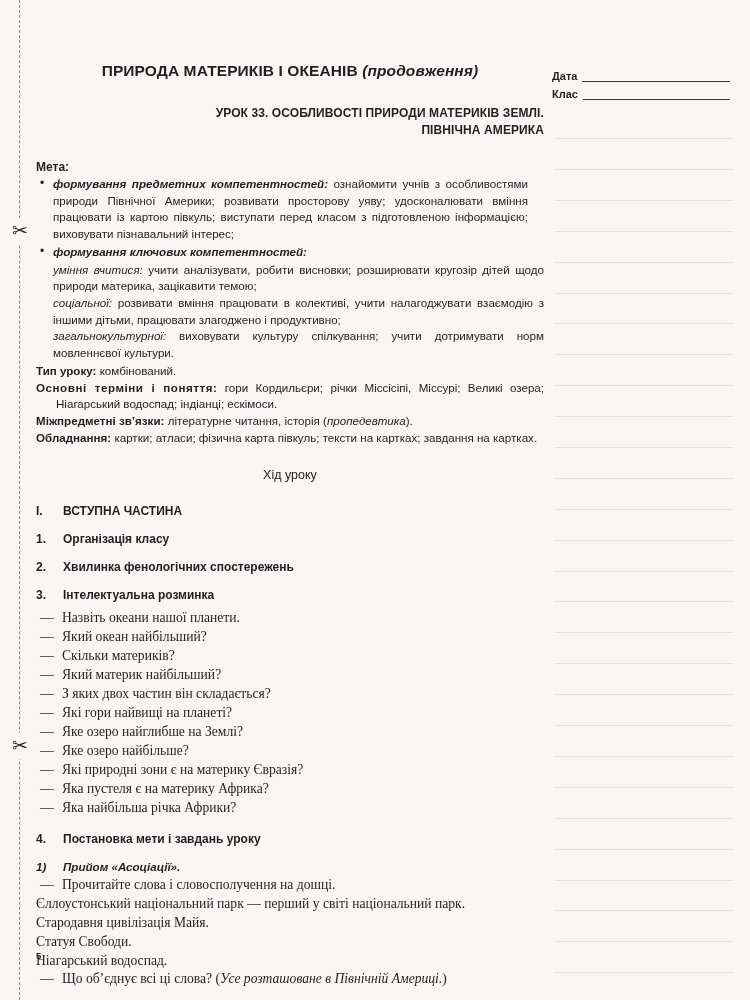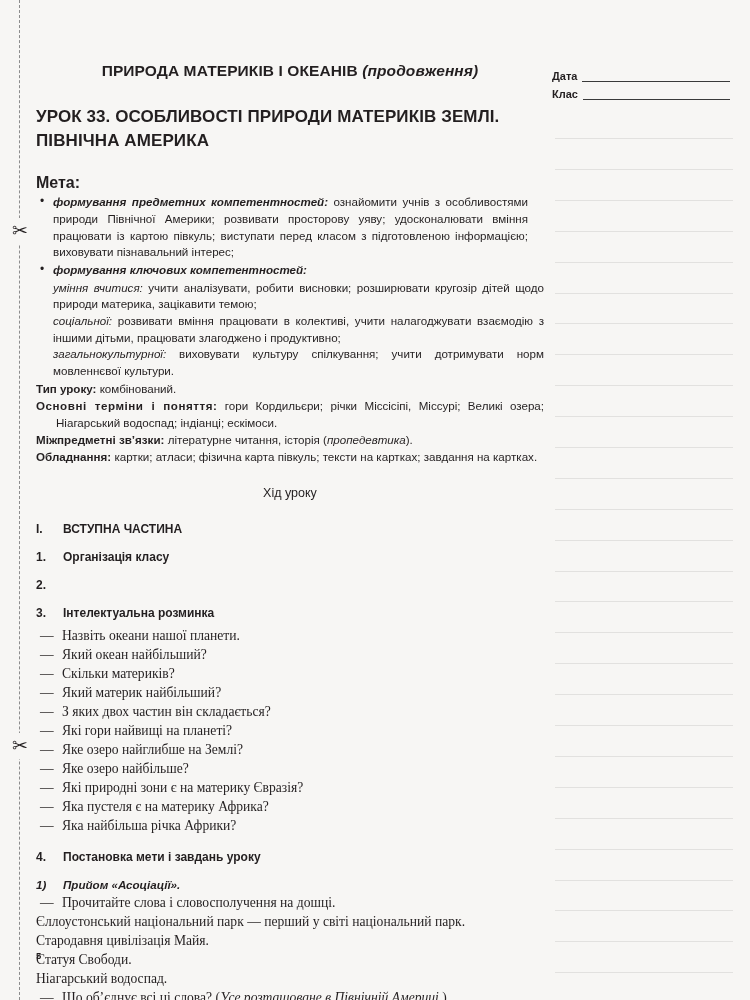--- a/index.html
+++ b/index.html
@@ -90,30 +90,30 @@
     text-align: center;
     letter-spacing: 0.1px;
   }
   h1.doc-title .ital {
     font-style: italic;
     font-weight: bold;
   }
   h2.lesson-title {
     margin: 0;
     padding-top: 25px;
-    font-size: 17px;
-    font-weight: bold;
-    text-align: left;
+    font-size: 12px;
+    font-weight: bold;
+    text-align: right;
     line-height: 1.42;
     letter-spacing: 0.1px;
   }
 
   .aim-head {
     margin-top: 21px;
-    font-size: 16px;
+    font-size: 12px;
     font-weight: bold;
   }
   ul.aim-list {
     margin: 2px 16px 0 0;
     padding: 0;
     list-style: none;
   }
   ul.aim-list > li {
     position: relative;
     padding-left: 17px;
@@ -339,20 +339,21 @@
       <span class="num">I.</span>
       <span>ВСТУПНА ЧАСТИНА</span>
     </div>
 
     <div class="num-item">
       <span class="num">1.</span>
       <span>Організація класу</span>
     </div>
     <div class="num-item">
       <span class="num">2.</span>
+      <span>Хвилинка фенологічних спостережень</span>
     </div>
     <div class="num-item">
       <span class="num">3.</span>
       <span>Інтелектуальна розминка</span>
     </div>
 
     <ul class="qlist">
       <li>Назвіть океани нашої планети.</li>
       <li>Який океан найбільший?</li>
       <li>Скільки материків?</li>

